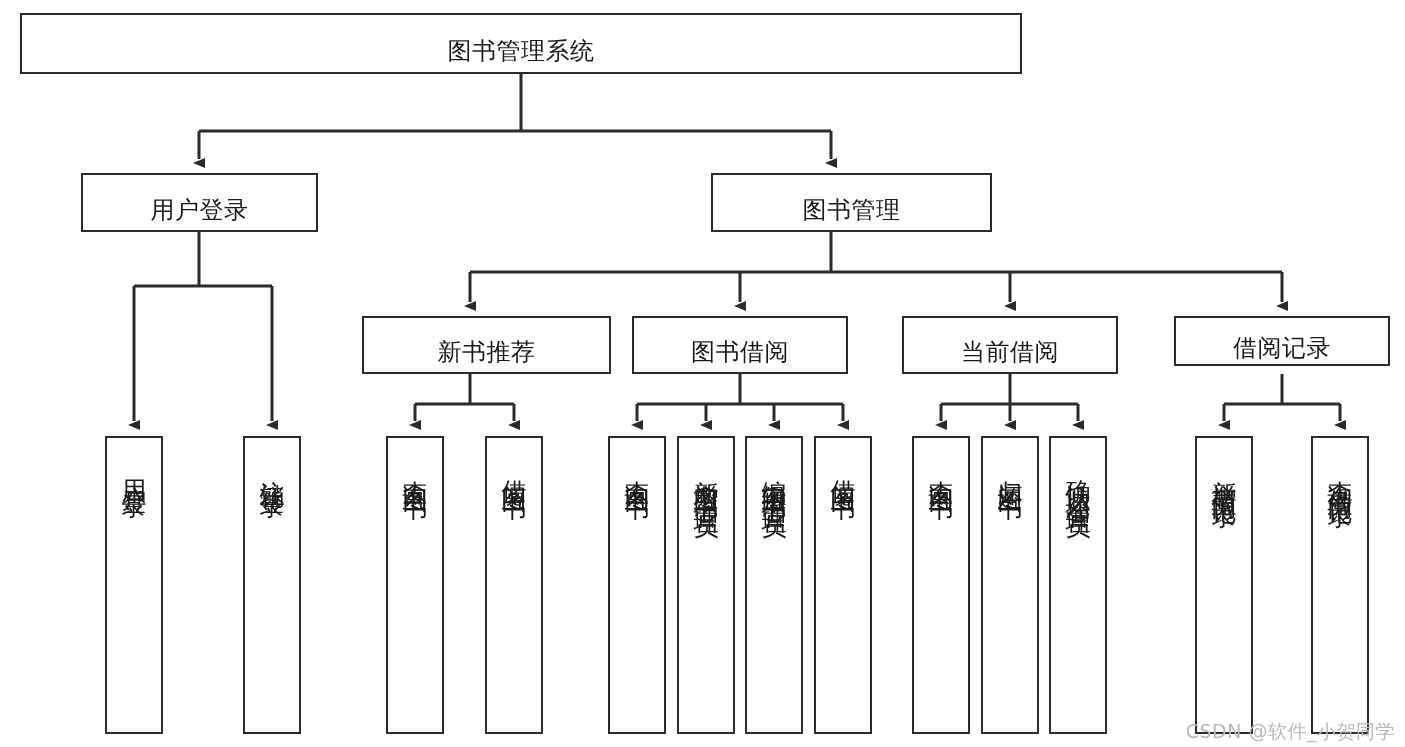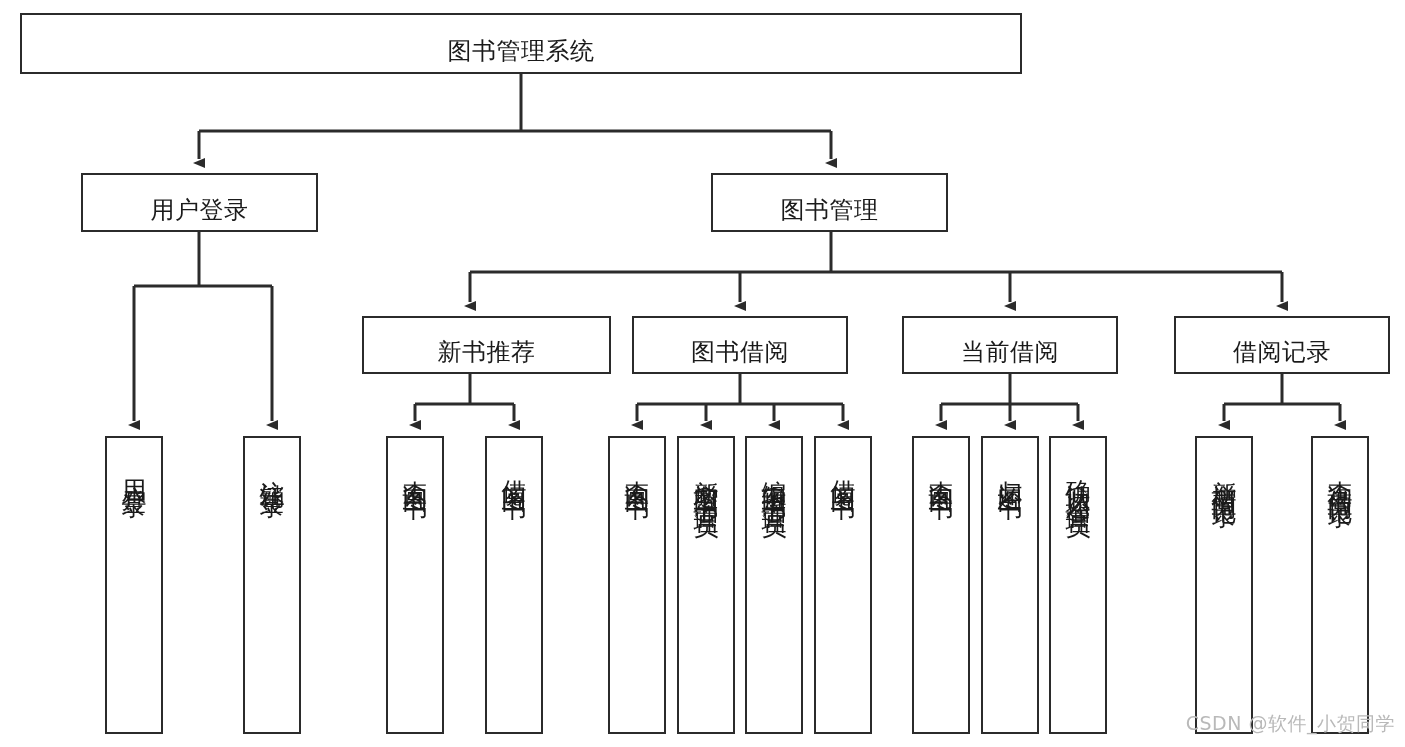--- a/index.html
+++ b/index.html
@@ -63,21 +63,21 @@
   .node.vertical.mid .label {
     font-size: 25px;
     letter-spacing: 5px;
   }
   .node.root {
     font-size: 25px;
   }
   .watermark {
     position: absolute;
     right: 10px;
-    bottom: 10px;
+    bottom: 2px;
     font-size: 19px;
     color: #b9b9b9;
     letter-spacing: 0.5px;
     white-space: nowrap;
     font-family: "DejaVu Sans", "Liberation Sans", sans-serif;
   }
 </style>
 </head>
 <body>
 
@@ -133,34 +133,34 @@
     </g>
   </svg>
 
   <div class="node horizontal root" style="left:20px; top:13px; width:1002px; height:61px;">
     <span class="label">图书管理系统</span>
   </div>
 
   <div class="node horizontal" style="left:81px; top:173px; width:237px; height:59px;">
     <span class="label">用户登录</span>
   </div>
-  <div class="node horizontal" style="left:711px; top:173px; width:237px; height:59px;">
+  <div class="node horizontal" style="left:711px; top:173px; width:281px; height:59px;">
     <span class="label">图书管理</span>
   </div>
 
   <div class="node horizontal" style="left:362px; top:316px; width:249px; height:58px;">
     <span class="label">新书推荐</span>
   </div>
   <div class="node horizontal" style="left:902px; top:316px; width:216px; height:58px;">
     <span class="label">当前借阅</span>
   </div>
   <div class="node horizontal" style="left:632px; top:316px; width:216px; height:58px;">
     <span class="label">图书借阅</span>
   </div>
-  <div class="node horizontal" style="left:1174px; top:316px; width:216px; height:58px;">
+  <div class="node horizontal" style="left:1174px; top:316px; width:216px; height:50px;">
     <span class="label">借阅记录</span>
   </div>
 
   <div class="node vertical" style="left:105px; top:436px; width:58px; height:298px;">
     <span class="label">用户登录</span>
   </div>
   <div class="node vertical" style="left:243px; top:436px; width:58px; height:298px;">
     <span class="label">注销登录</span>
   </div>
 

